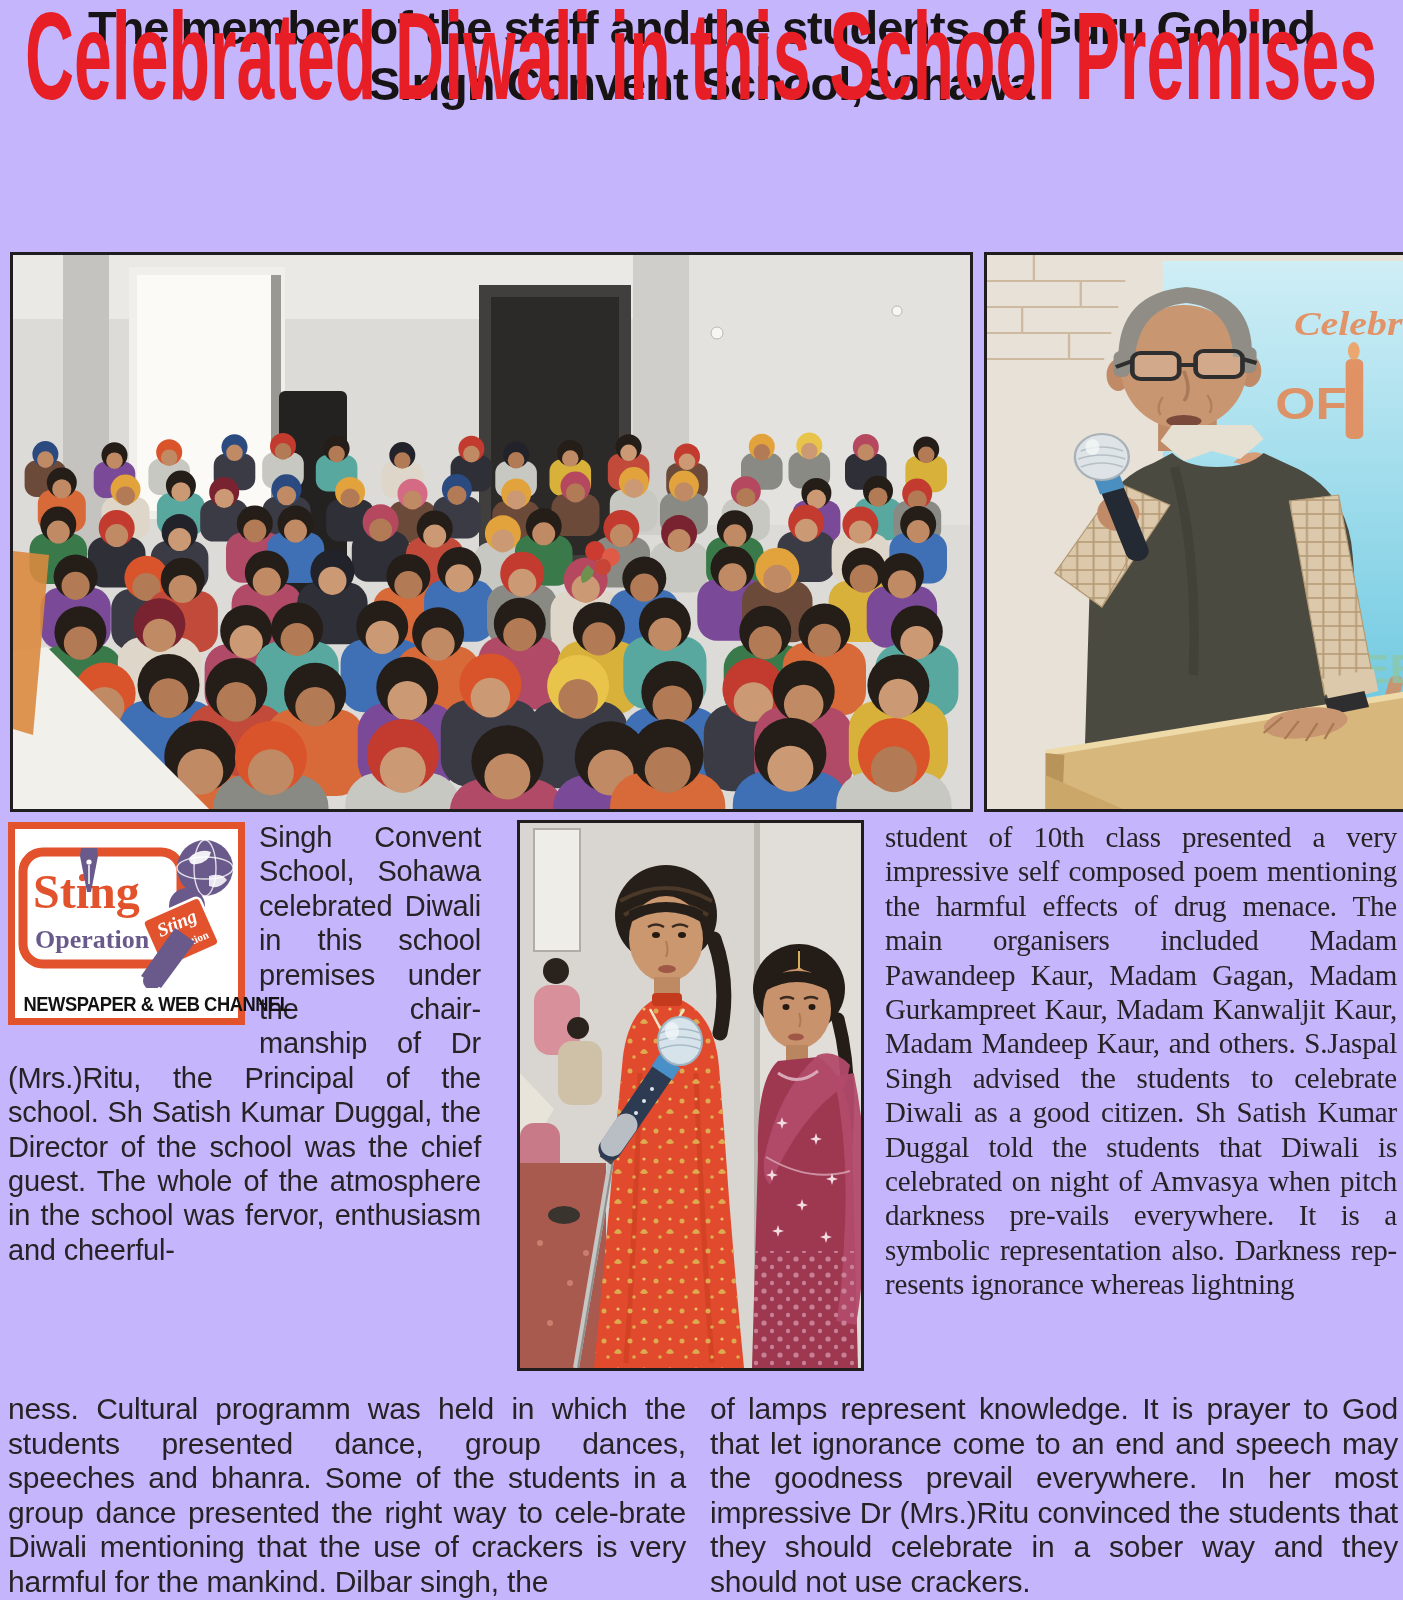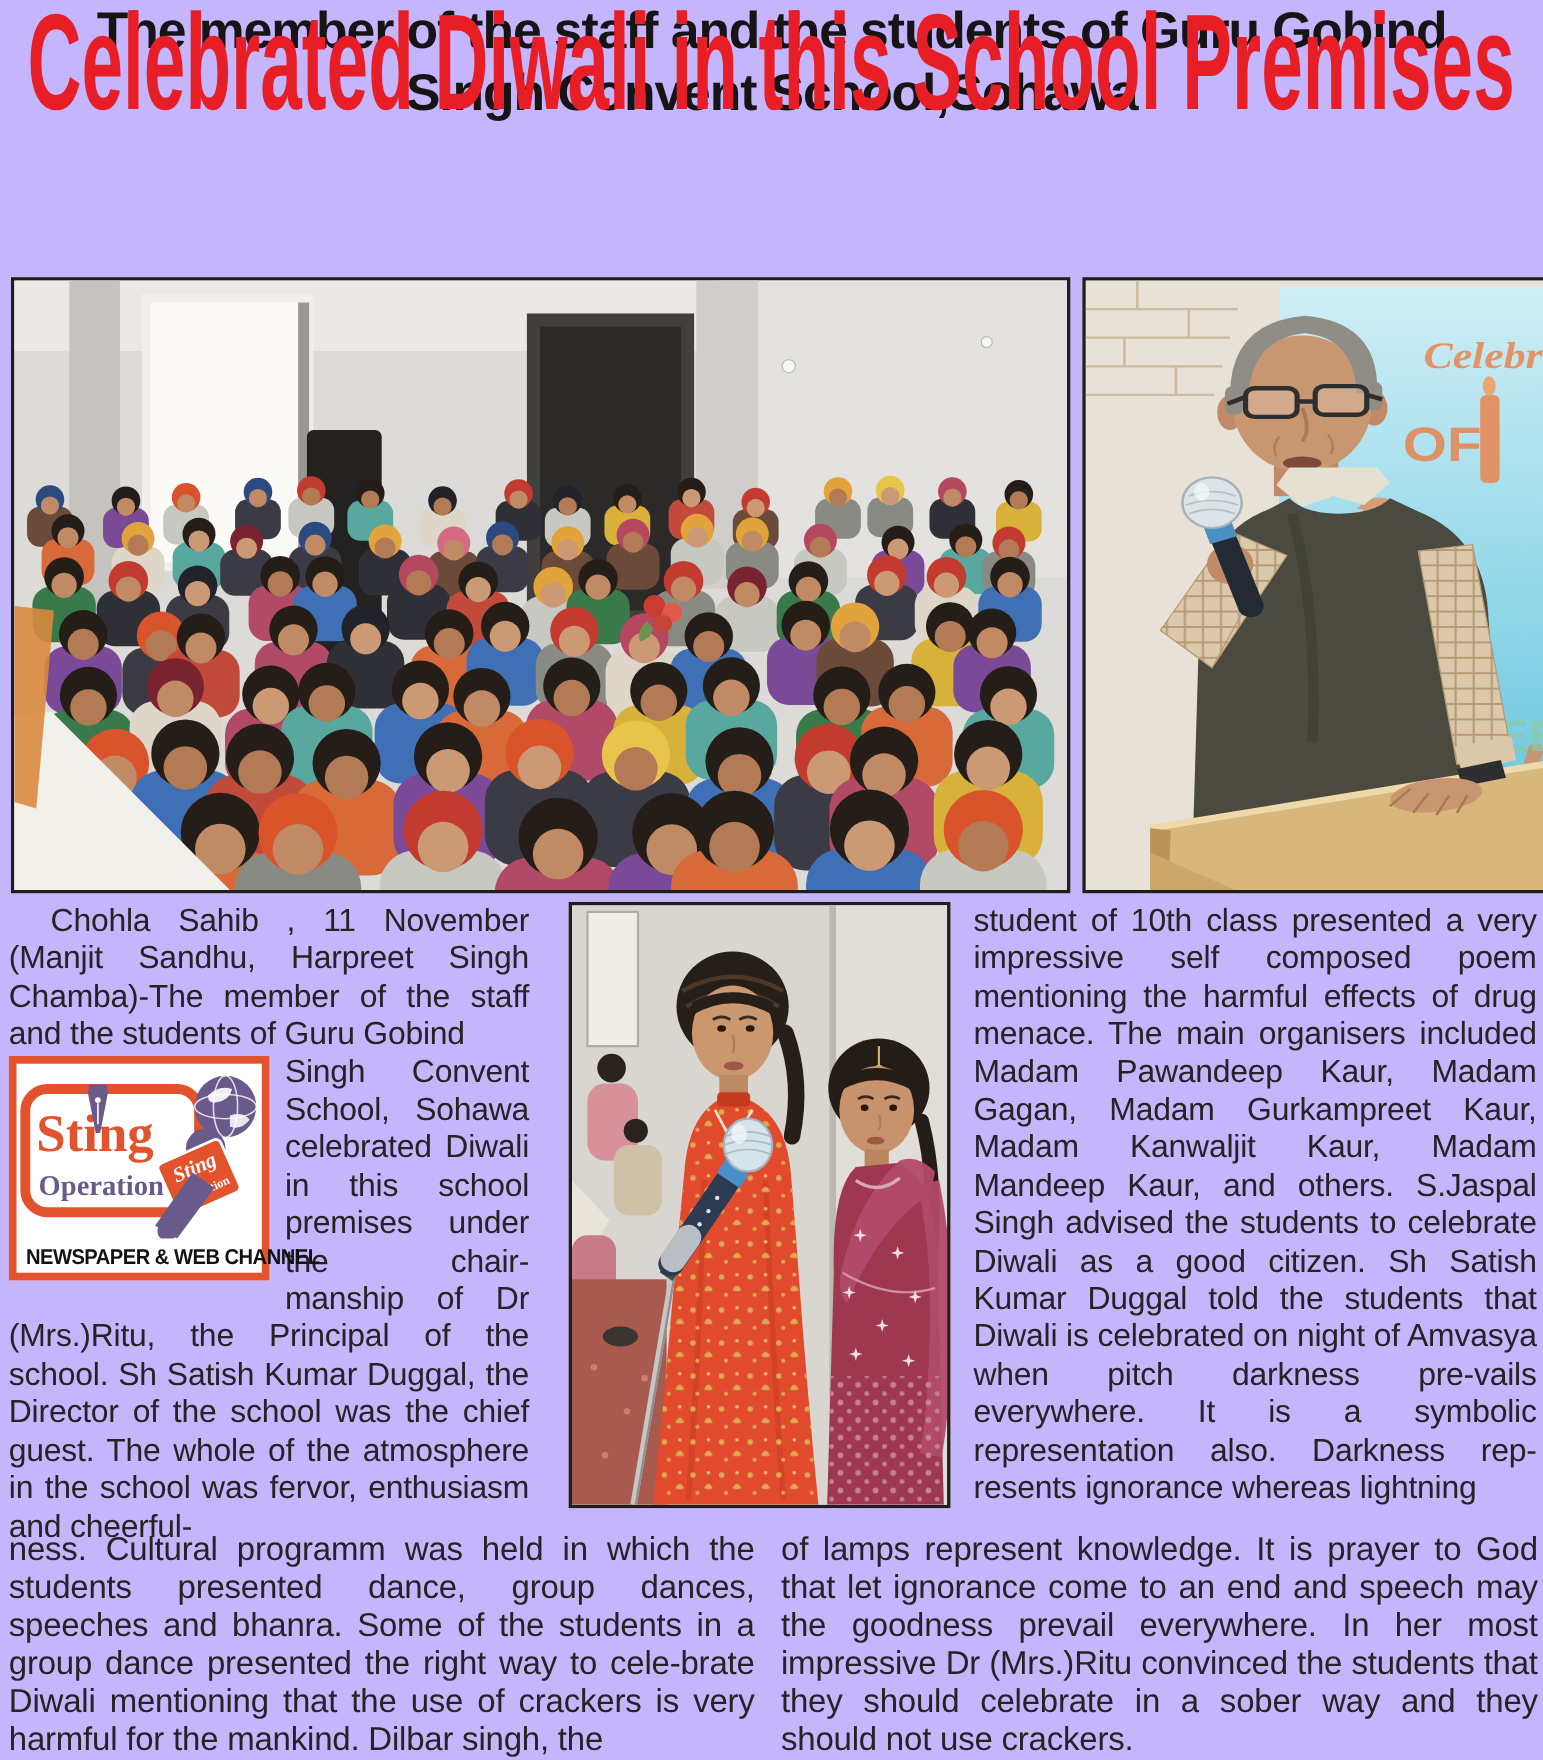--- a/index.html
+++ b/index.html
@@ -10,21 +10,21 @@
   .kicker{left:0;top:8;width:100%;text-align:center;}
   .kicker-inner{display:inline-block;max-width:1260px;font-weight:bold;font-size:47px;line-height:56px;
         letter-spacing:-1px;color:#161414;}
   .redline{left:0;top:134;}
   .photo{position:absolute;border:3px solid #1f1d1d;box-sizing:border-box;background:#dcdbd7;}
   .photo svg{display:block;width:100%;height:100%;}
   .body-text{font-size:29px;line-height:34.4px;text-align:justify;letter-spacing:-0.2px;
         color:#262324;margin:0;}
   .indent{text-indent:38px;}
   .col-left{left:8px;top:820px;width:473px;}
-  .col-right{left:885px;top:820px;width:512px;}
+  .col-right{left:885px;top:820px;width:512px;font-family:Liberation Serif, serif;}
   .bottom-left{left:8px;top:1392px;width:678px;}
   .bottom-right{left:710px;top:1392px;width:688px;}
   .bl-text{font-size:30px;line-height:34.5px;}
   
   .sting-logo{float:left;width:237px;margin:2px 14px 16px 0;border:7px solid #e2522c;
         background:#ffffff;box-sizing:border-box;padding:3px 2px 2px 2px;}
   .sting-tagline{font-family:"Liberation Sans",sans-serif;font-weight:bold;font-size:19.5px;
         color:#121212;text-align:center;white-space:nowrap;transform:scaleX(0.94);
         transform-origin:center;letter-spacing:-0.5px;margin-top:1px;}
 </style>
@@ -414,21 +414,20 @@
       <polygon points="50,520 116,554 50,554" fill="#cba76a"></polygon>
       <polygon points="258,246 300,240 330,428 288,440" fill="url(#chk)" stroke="#b59a74"></polygon>
       <polygon points="286,424 330,414 334,436 292,448" fill="#dcc9ac"></polygon>
       <polygon points="288,444 322,436 326,452 292,460" fill="#2e2e30"></polygon>
       <ellipse cx="272" cy="468" rx="36" ry="15" fill="#c99672" transform="rotate(-8 272 468)"></ellipse>
       <path d="M252,462 l-16,16 M266,466 l-12,18 M282,468 l-10,18 M296,468 l-8,16" stroke="#a87a52" stroke-width="2" fill="none"></path>
     </svg>
   </figure>
 
   <div class="abs col-left">
-    <p class="body-text indent">Chohla Sahib , 11 November (Manjit Sandhu, Harpreet Singh Chamba)-The member of the staff and the students of Guru Gobind</p>
     <div>
       <div class="sting-logo">
         <svg width="219" height="156" viewBox="0 0 219 156">
           <rect x="6" y="20" width="158" height="112" rx="20" fill="none" stroke="#e2522c" stroke-width="9"></rect>
           <text x="16" y="76" style="font-family:'Liberation Serif',serif;font-weight:bold;font-size:48px;" fill="#e2522c">Sting</text>
           <polygon points="64,16 80,16 81,24 74,60 70,60 63,24" fill="#6a5a8c"></polygon>
           <circle cx="72" cy="30" r="2.6" fill="#ffffff"></circle>
           <line x1="72" y1="33" x2="72" y2="52" stroke="#ffffff" stroke-width="1.5"></line>
           <text x="18" y="116" style="font-family:'Liberation Serif',serif;font-weight:bold;font-size:26px;" fill="#6a5a8c">Operation</text>
           <g>

